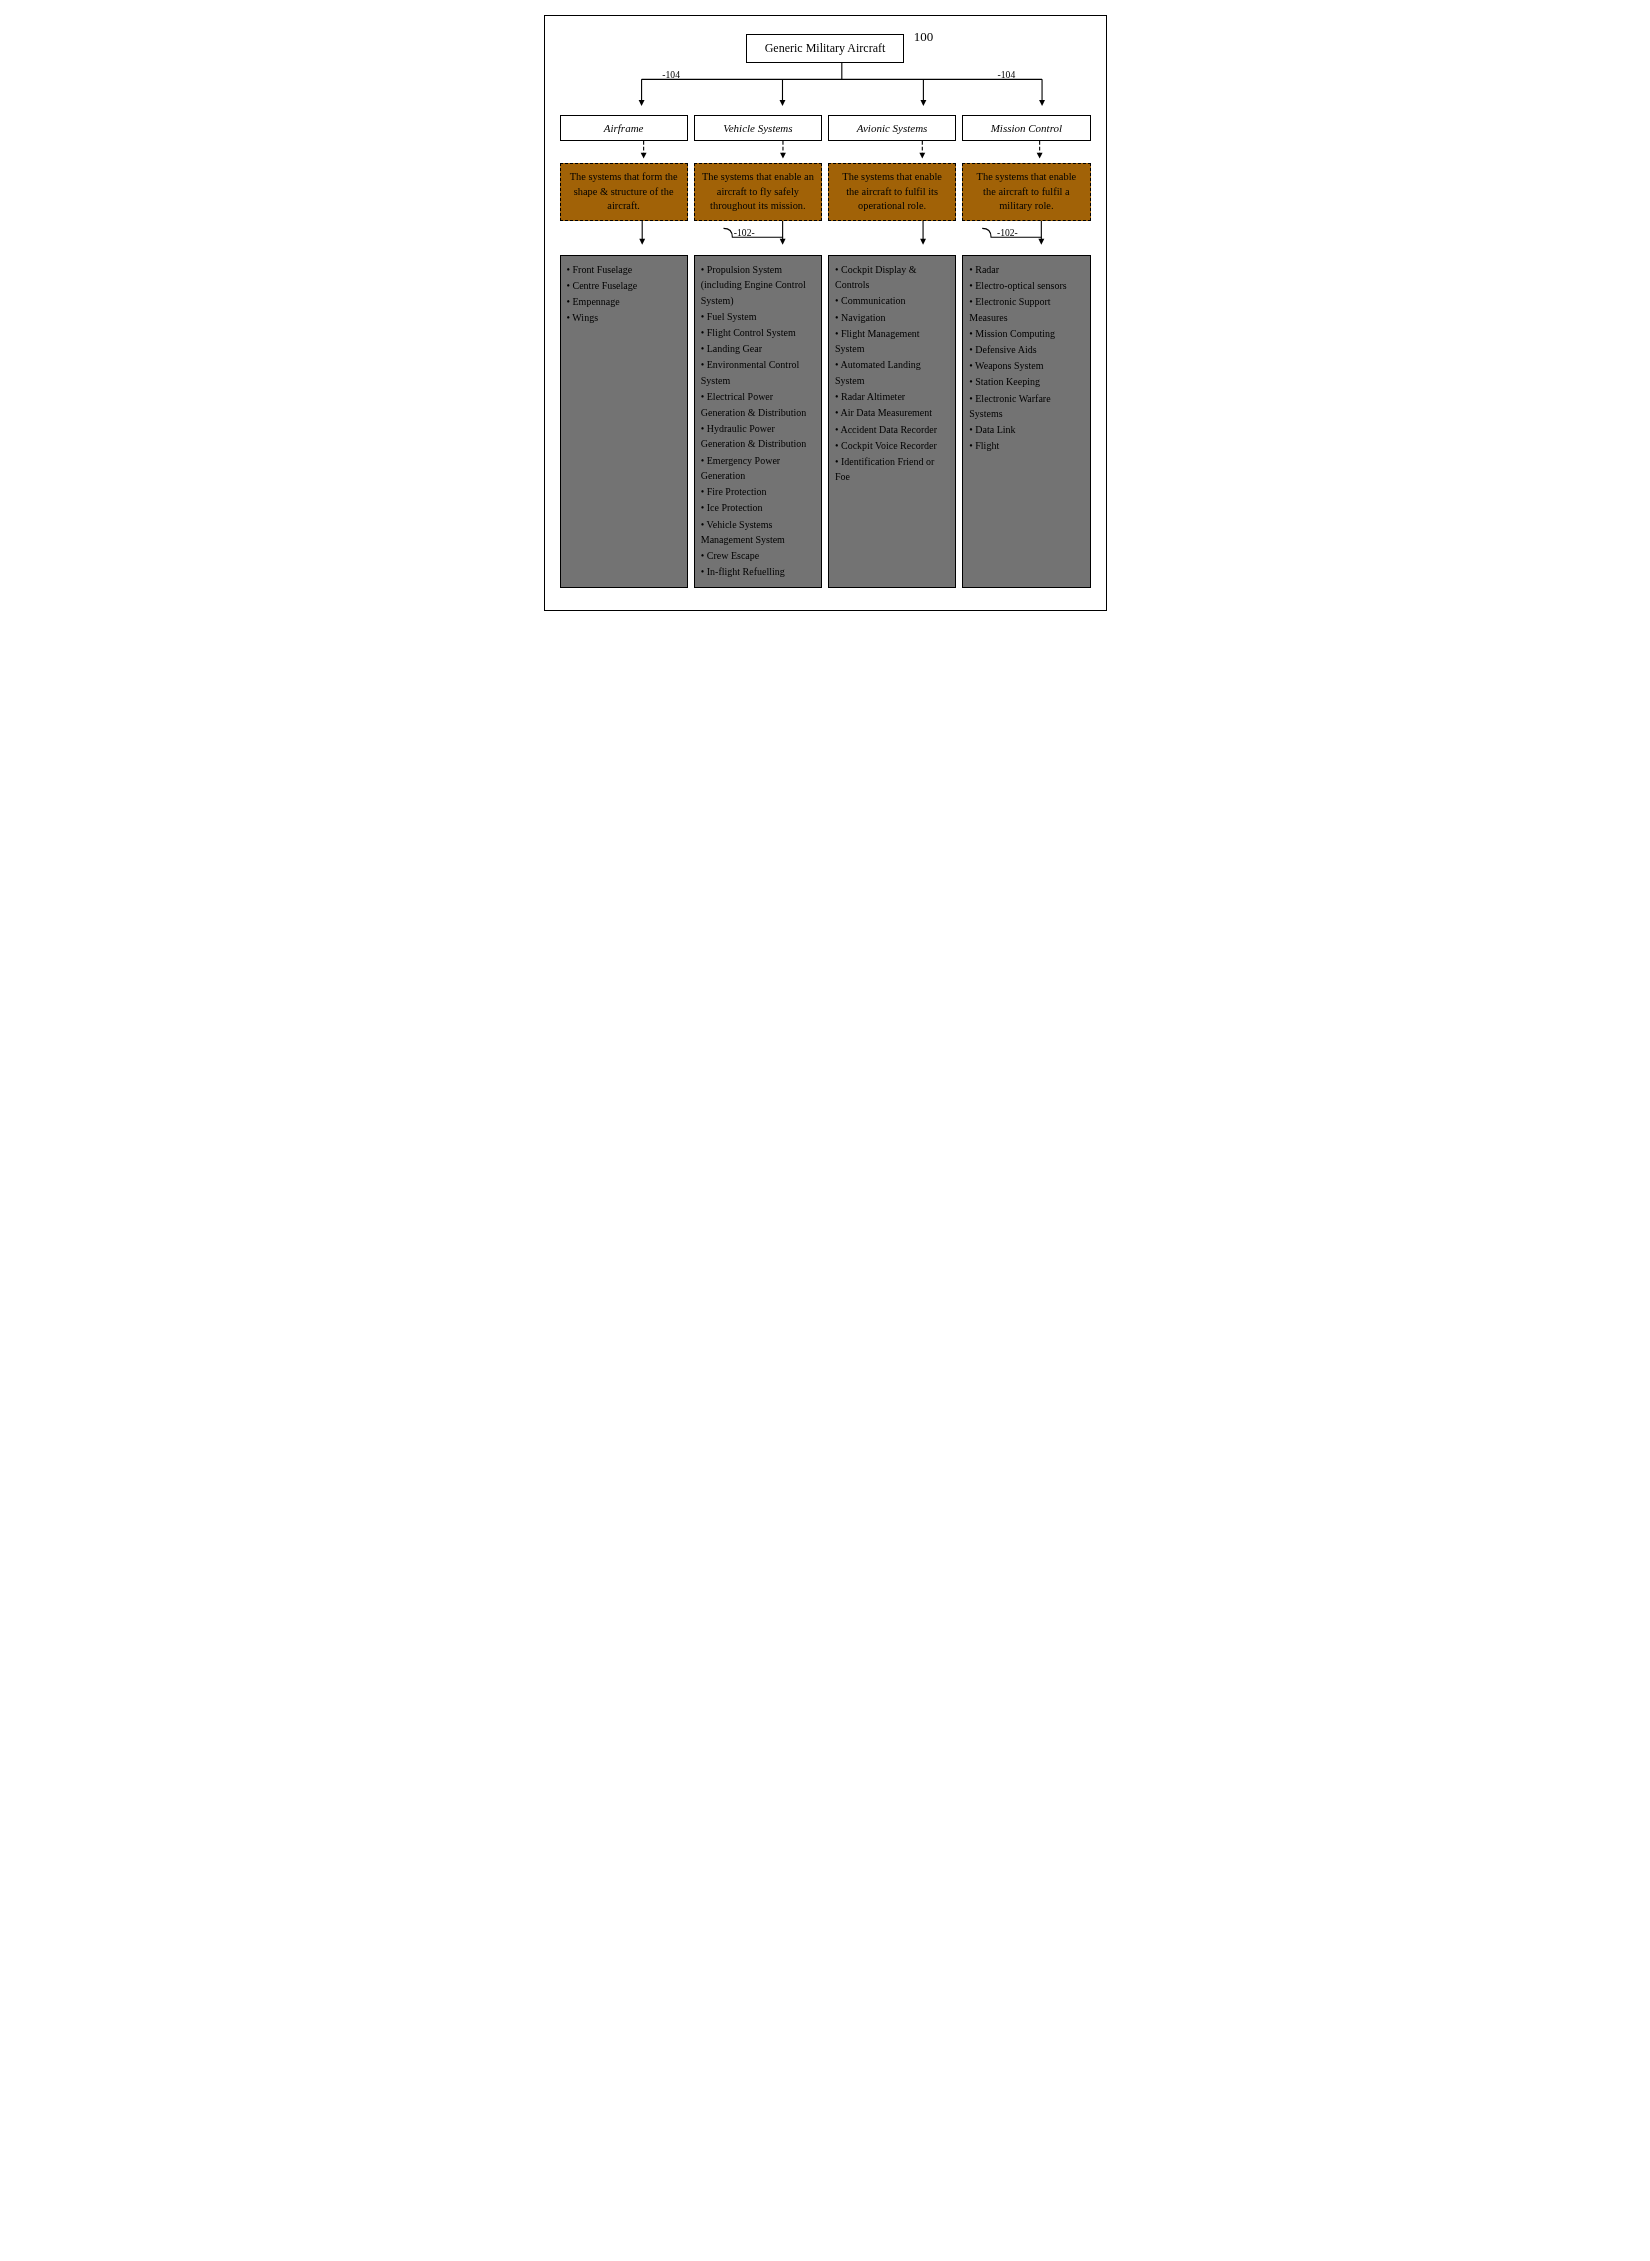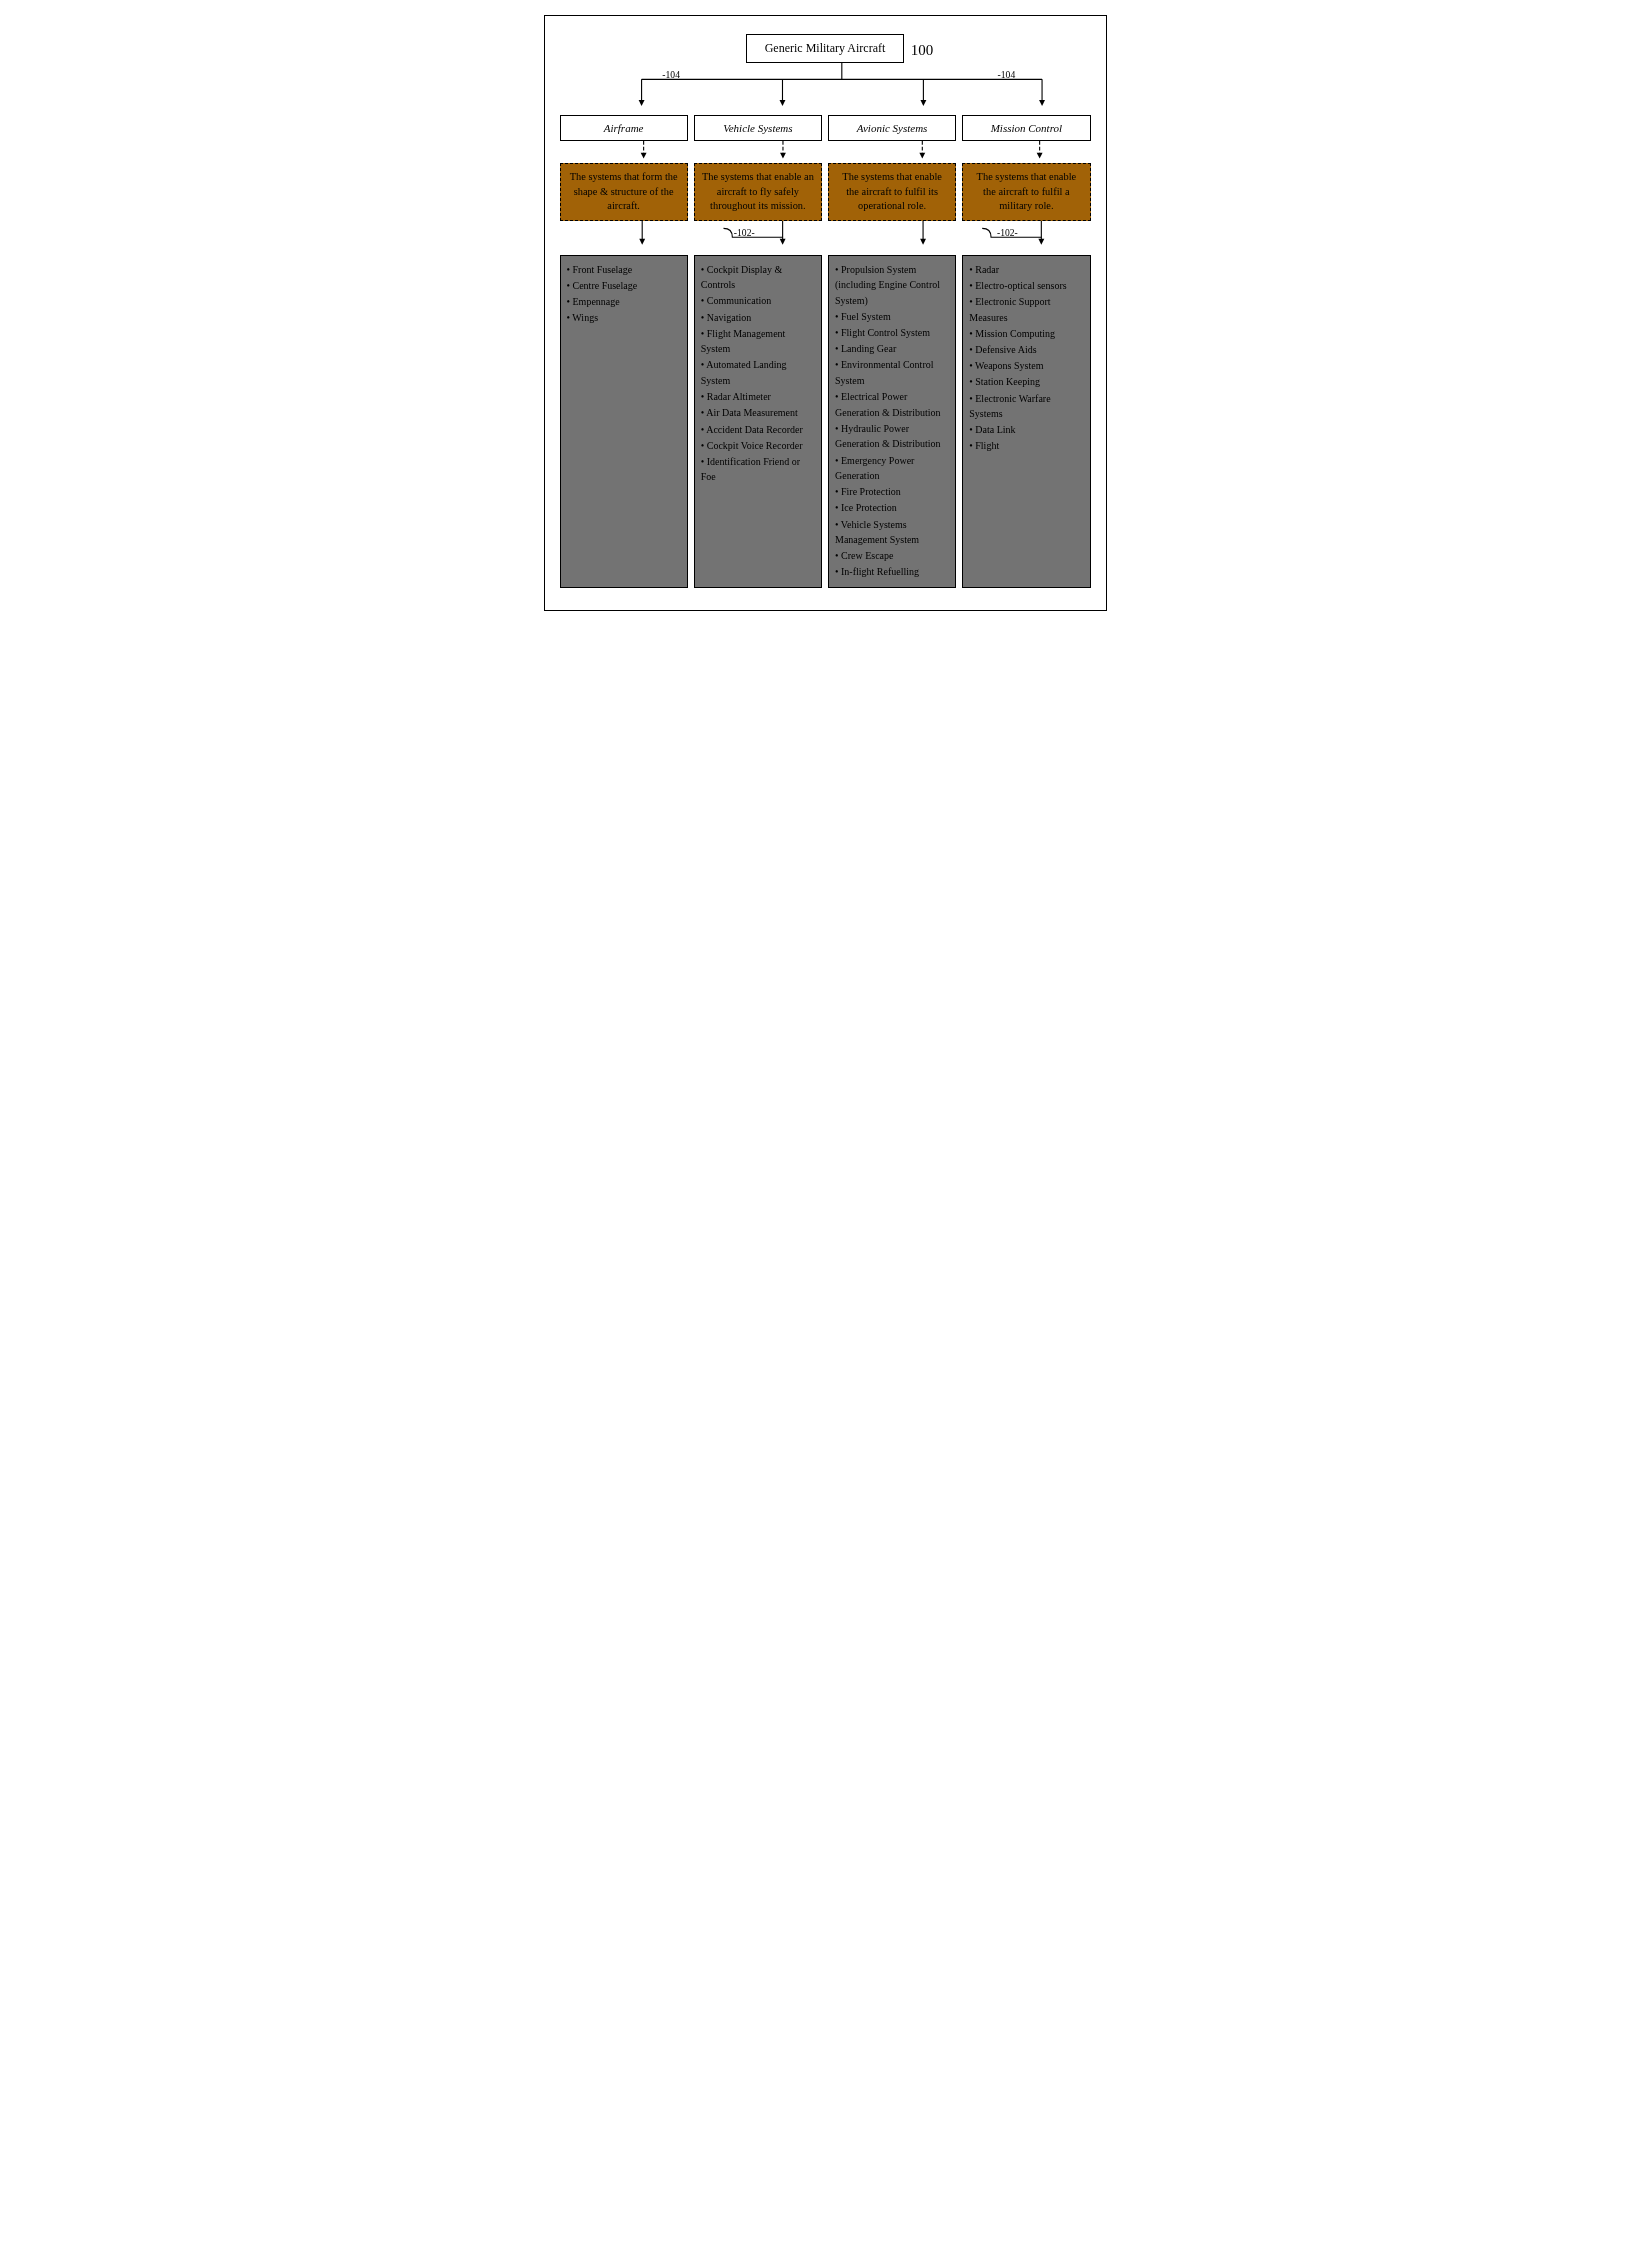--- a/index.html
+++ b/index.html
@@ -35,22 +35,21 @@
       font-size: 12px;
       background: #fff;
       position: relative;
       z-index: 2;
     }
 
     .ref-100 {
       position: absolute;
       right: -30px;
       top: -6px;
-      font-size: 15px;
-      margin-top: 13px;
+      font-size: 13px;
     }
 
     
     .level1-row {
       display: flex;
       justify-content: space-between;
       gap: 6px;
       position: relative;
     }
 
@@ -208,34 +207,20 @@
     <text x="590" y="20" font-size="13" font-family="Times New Roman, serif">-102-</text>
   </svg>
 
   <div class="detail-row">
     <div class="detail-box">
       <ul>
         <li>Front Fuselage</li>
         <li>Centre Fuselage</li>
         <li>Empennage</li>
         <li>Wings</li>
-      </ul>
-    </div>
-    <div class="detail-box">
-      <ul>
-        <li>Cockpit Display &amp; Controls</li>
-        <li>Communication</li>
-        <li>Navigation</li>
-        <li>Flight Management System</li>
-        <li>Automated Landing System</li>
-        <li>Radar Altimeter</li>
-        <li>Air Data Measurement</li>
-        <li>Accident Data Recorder</li>
-        <li>Cockpit Voice Recorder</li>
-        <li>Identification Friend or Foe</li>
       </ul>
     </div>
     <div class="detail-box">
       <ul>
         <li>Propulsion System (including Engine Control System)</li>
         <li>Fuel System</li>
         <li>Flight Control System</li>
         <li>Landing Gear</li>
         <li>Environmental Control System</li>
         <li>Electrical Power Generation &amp; Distribution</li>
@@ -243,20 +228,34 @@
         <li>Emergency Power Generation</li>
         <li>Fire Protection</li>
         <li>Ice Protection</li>
         <li>Vehicle Systems Management System</li>
         <li>Crew Escape</li>
         <li>In-flight Refuelling</li>
       </ul>
     </div>
     <div class="detail-box">
       <ul>
+        <li>Cockpit Display &amp; Controls</li>
+        <li>Communication</li>
+        <li>Navigation</li>
+        <li>Flight Management System</li>
+        <li>Automated Landing System</li>
+        <li>Radar Altimeter</li>
+        <li>Air Data Measurement</li>
+        <li>Accident Data Recorder</li>
+        <li>Cockpit Voice Recorder</li>
+        <li>Identification Friend or Foe</li>
+      </ul>
+    </div>
+    <div class="detail-box">
+      <ul>
         <li>Radar</li>
         <li>Electro-optical sensors</li>
         <li>Electronic Support Measures</li>
         <li>Mission Computing</li>
         <li>Defensive Aids</li>
         <li>Weapons System</li>
         <li>Station Keeping</li>
         <li>Electronic Warfare Systems</li>
         <li>Data Link</li>
         <li>Flight</li>

